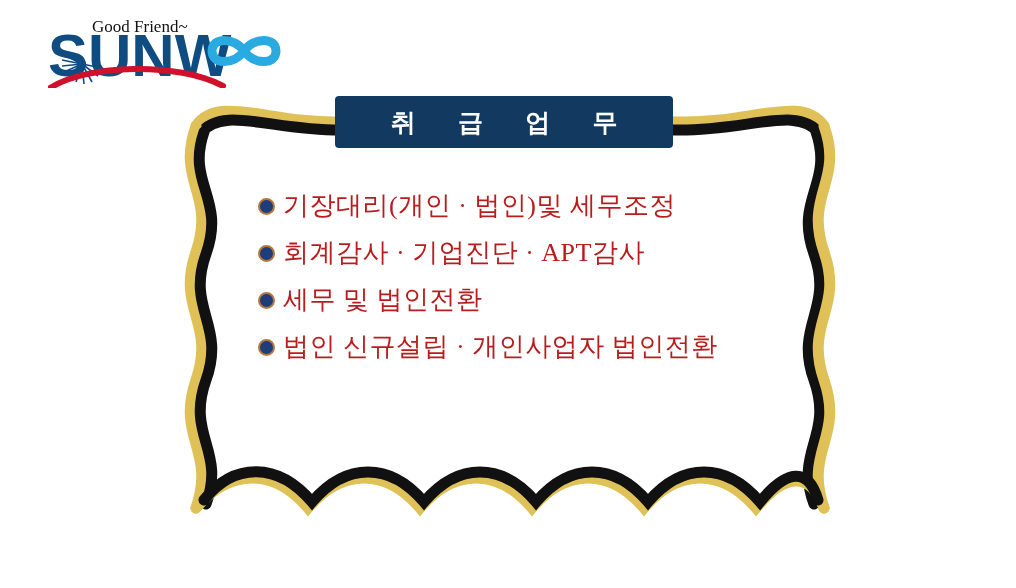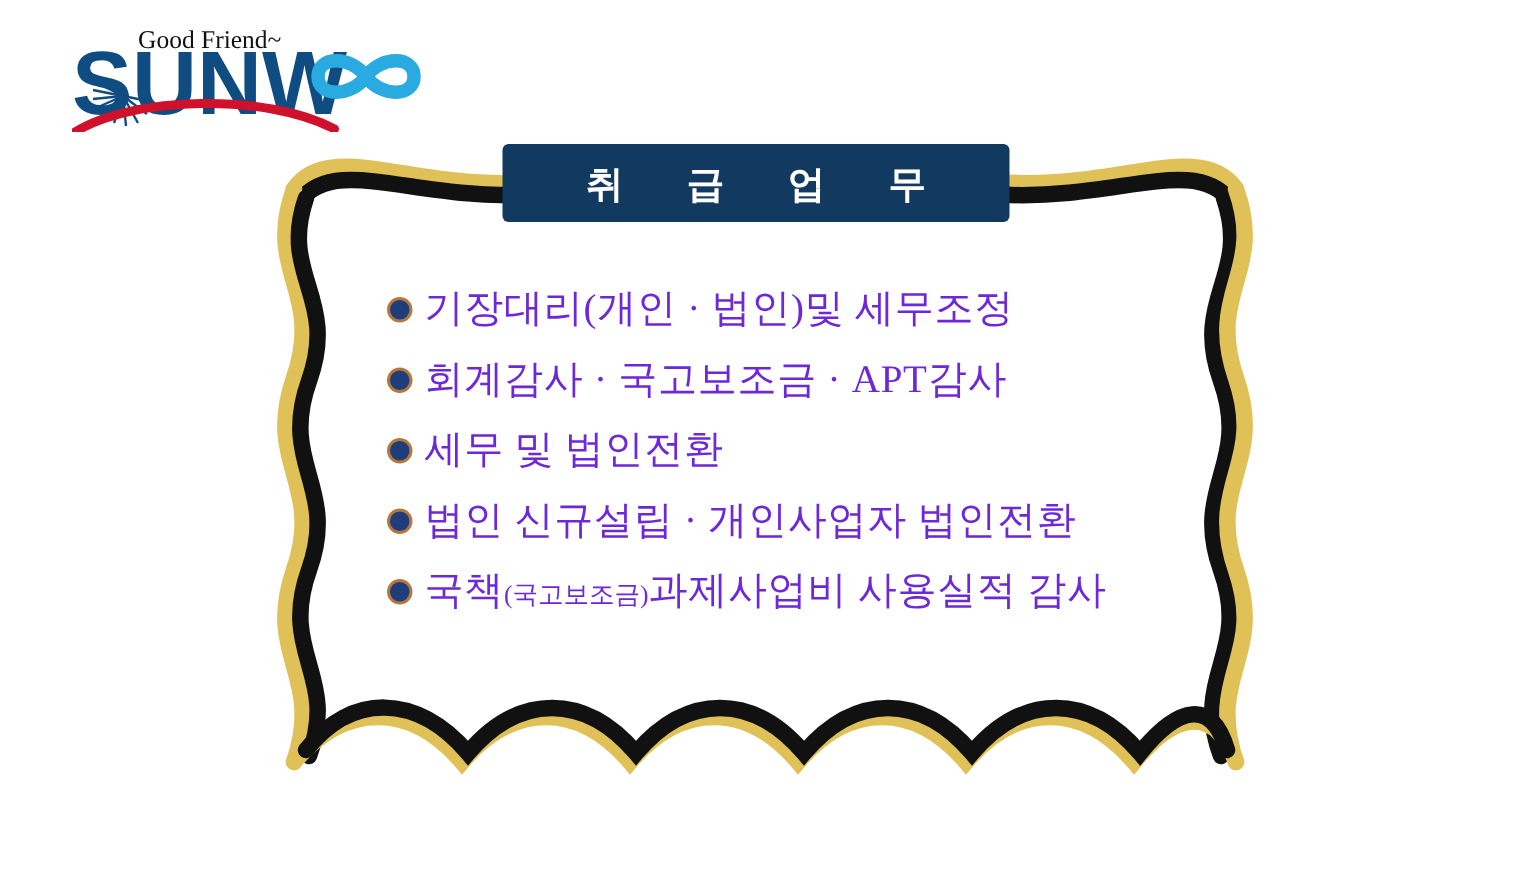--- a/index.html
+++ b/index.html
@@ -82,21 +82,21 @@
     border-radius: 50%;
     background: #1F3D7A;
     border: 2px solid #B5783C;
     box-sizing: border-box;
     margin-right: 8px;
     position: relative;
     top: 1px;
   }
   .service-label {
     font-size: 26px;
-    color: #6d28d9;
+    color: #b91c1c;
     font-family: "Liberation Serif", "DejaVu Serif", serif;
     letter-spacing: 0.5px;
   }
   .service-label .small {
     font-size: 17px;
     letter-spacing: 0;
   }
 </style>
 </head>
 <body>
@@ -169,29 +169,23 @@
   <span id="title-text">취 급 업 무</span>
 </div>
 
 <ul id="service-list">
   <li class="service-item">
     <span class="bullet"></span>
     <span class="service-label">기장대리(개인 · 법인)및 세무조정</span>
   </li>
   <li class="service-item">
     <span class="bullet"></span>
-    <span class="service-label">회계감사 · 국고보조금 · APT감사</span>
+    <span class="service-label">회계감사 · 기업진단 · APT감사</span>
   </li>
   <li class="service-item">
     <span class="bullet"></span>
     <span class="service-label">세무 및 법인전환</span>
   </li>
   <li class="service-item">
     <span class="bullet"></span>
     <span class="service-label">법인 신규설립 · 개인사업자 법인전환</span>
   </li>
-  <li class="service-item">
-    <span class="bullet"></span>
-    <span class="service-label">
-      <span>국책</span><span class="small">(국고보조금)</span><span>과제사업비 사용실적 감사</span>
-    </span>
-  </li>
 </ul>
 
 </body></html>

